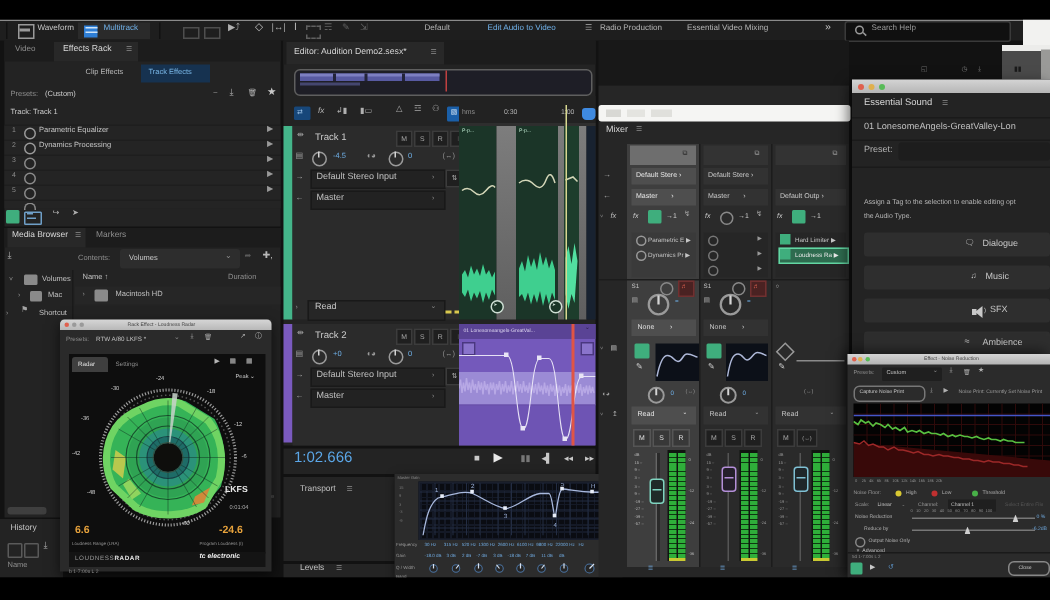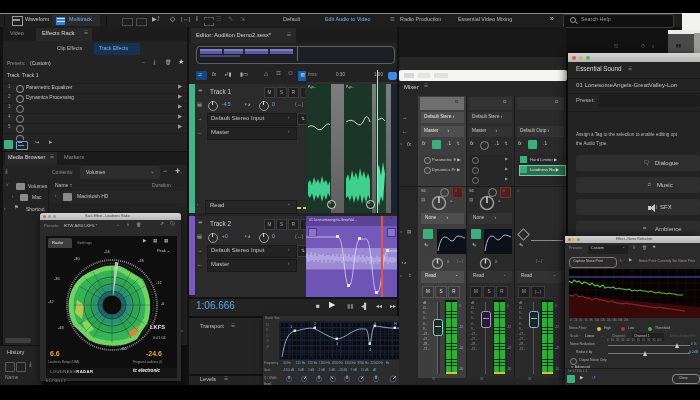--- a/index.html
+++ b/index.html
@@ -387,21 +387,21 @@
         <rect x="41" y="58" width="3" height="3"></rect>
         <rect x="69" y="65" width="3" height="3"></rect>
         <rect x="80" y="23" width="3" height="3"></rect>
 </g>
 </svg>
 
 <div class="p" style="left:377px;top:70px;width:1px;height:143px;background:#d8d890"></div>
 <div class="p" style="left:381px;top:216px;width:1.5px;height:81px;background:#e05545"></div>
 
 <div class="p" style="left:189px;top:299px;width:208px;height:17px;background:#232323"></div>
-<div class="tx" style="left:196px;top:301px;font-size:10px;color:#5ba7e8">1:06.666</div>
+<div class="tx" style="left:196px;top:301px;font-size:10px;color:#5ba7e8">1:02.666</div>
 <div class="tx" style="left:316px;top:303px;font-size:6.4px;color:#c8c8c8">■</div>
 <div class="tx" style="left:329px;top:301px;font-size:8px;color:#e8e8e8">▶</div>
 <div class="tx" style="left:347px;top:303px;font-size:6px;color:#777">▮▮</div>
 <div class="tx" style="left:361px;top:303px;font-size:6px;color:#c8c8c8">◂▌</div>
 <div class="tx" style="left:376px;top:303px;font-size:6px;color:#c8c8c8">◂◂</div>
 <div class="tx" style="left:390px;top:303px;font-size:6px;color:#c8c8c8">▸▸</div>
 
 <div class="p" style="left:189px;top:318px;width:74px;height:56px;background:#242424"></div>
 <div class="tx" style="left:200px;top:324px;font-size:5.6px;color:#c0c0c0">Transport</div>
 <div class="tx dim" style="left:231px;top:324px;font-size:4.6px">☰</div>

